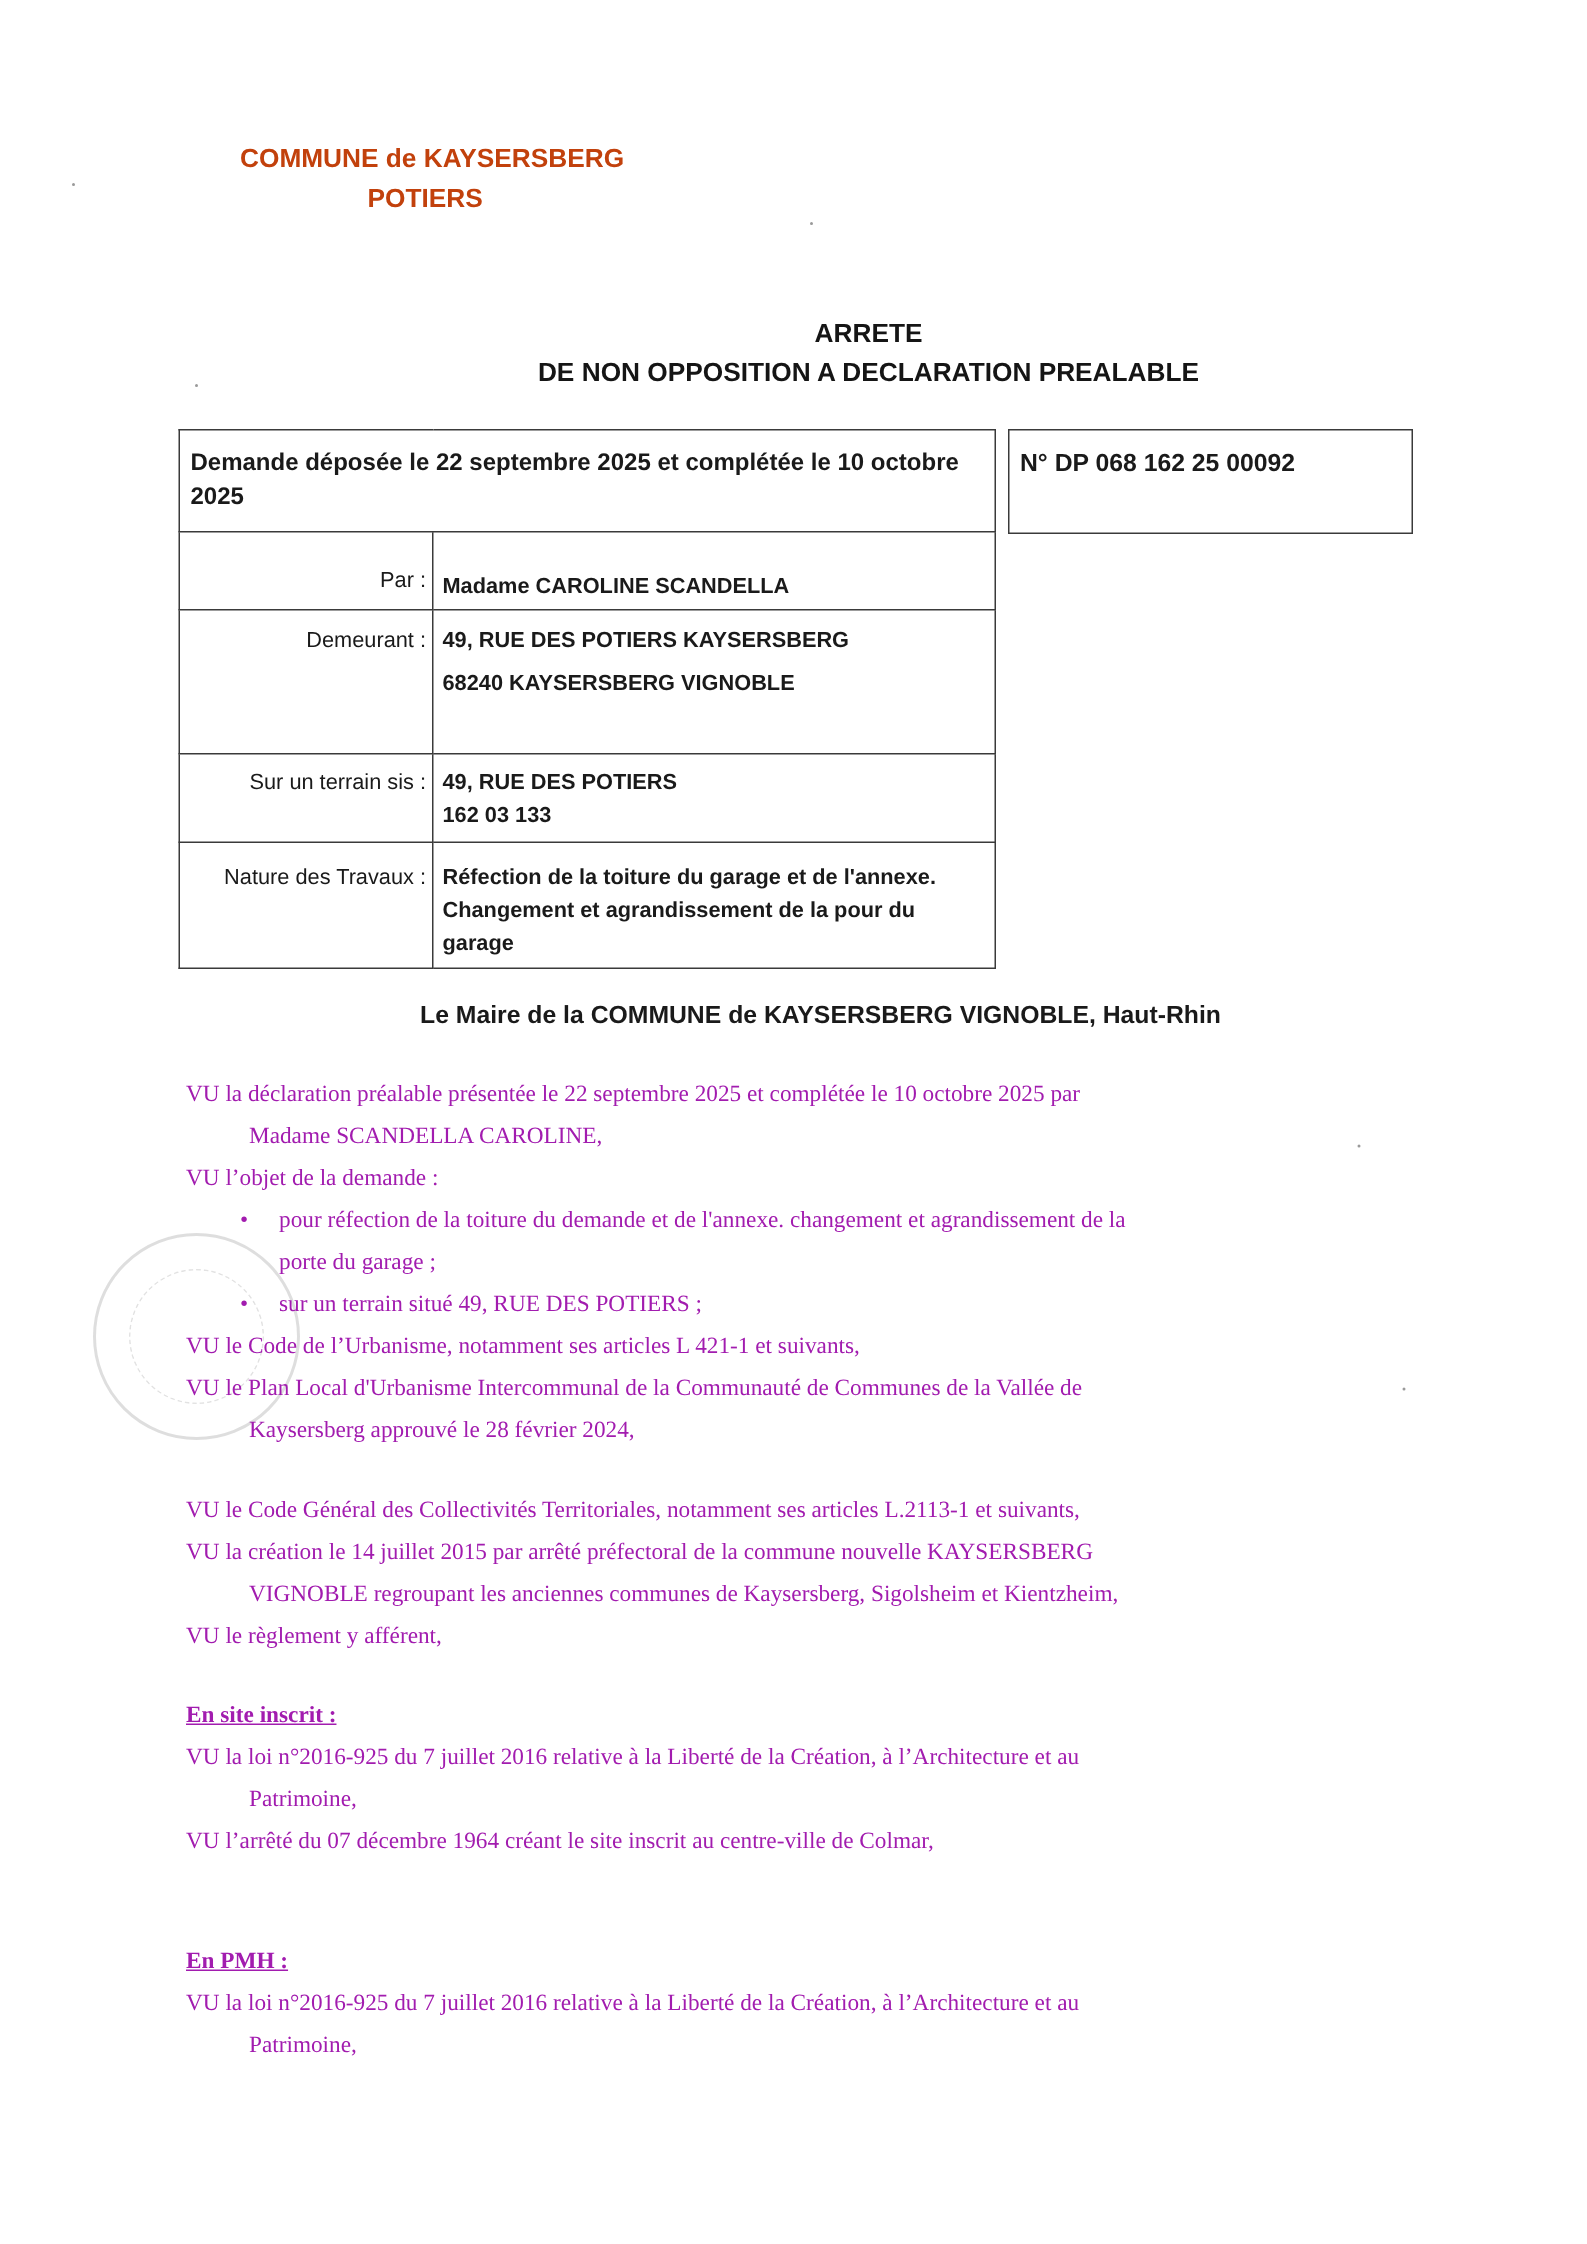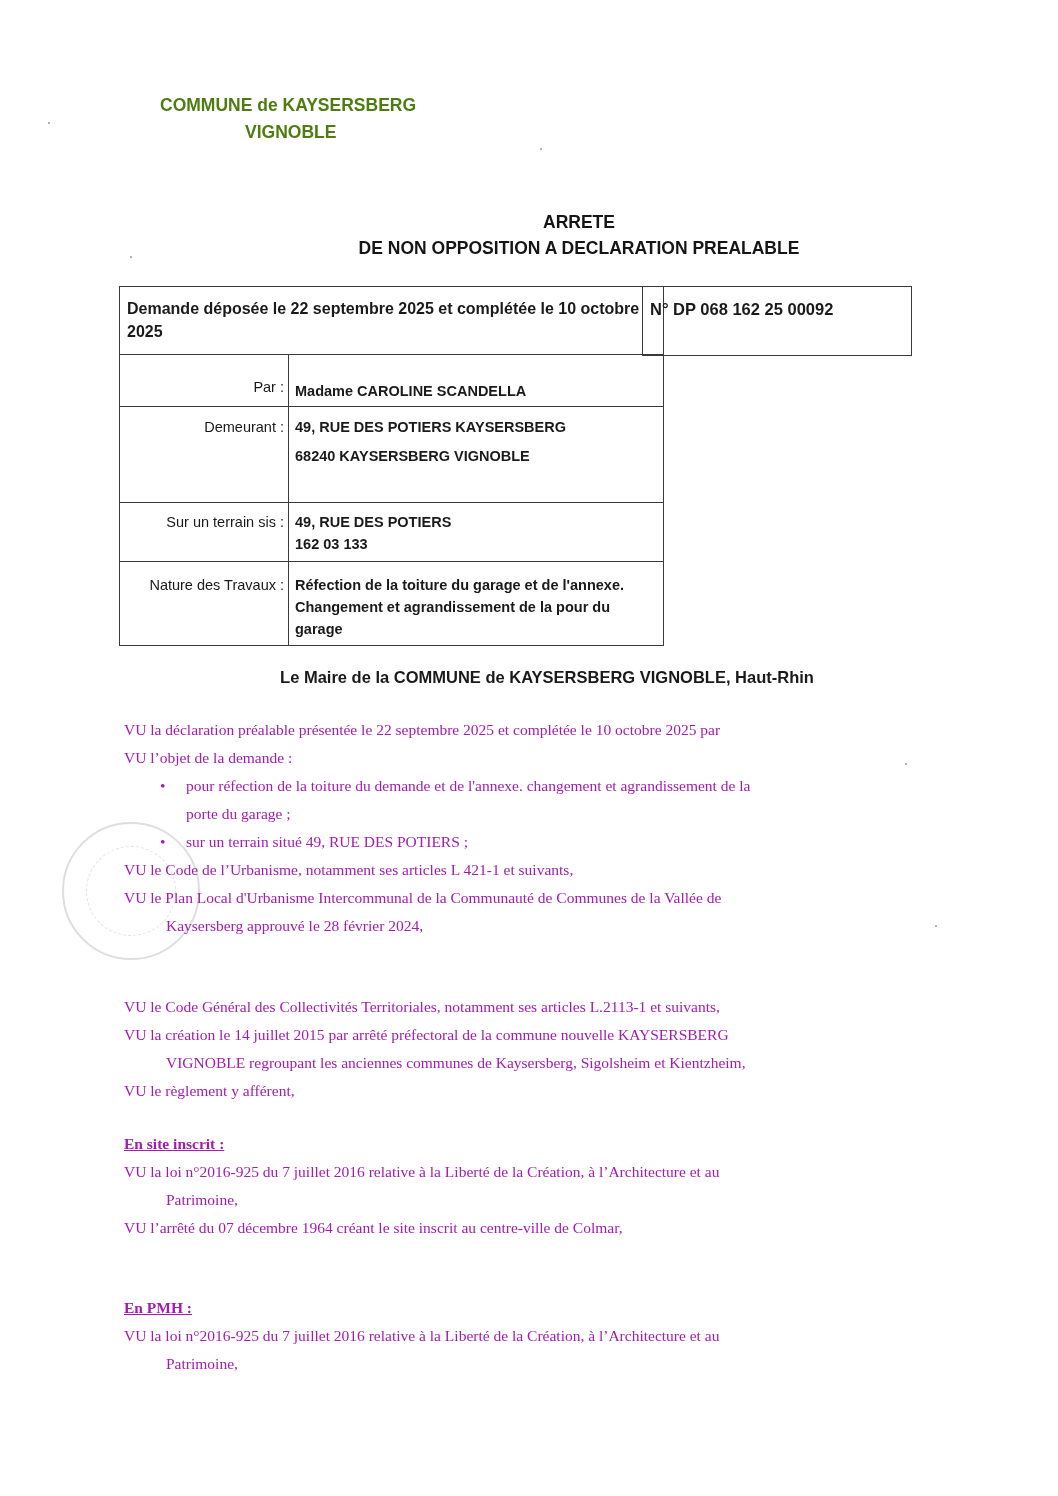--- a/index.html
+++ b/index.html
@@ -2,42 +2,42 @@
 <html><head>
   <meta charset="utf-8">
   <style>
     html, body { margin: 0; padding: 0; }
     body {
       width: 1058px; height: 1496px; position: relative; overflow: hidden;
       background: #ffffff; color: #1a1a1a;
       font-family: "Liberation Sans", "DejaVu Sans", sans-serif;
     }
     .abs { position: absolute; }
-    .hdr { left: 160px; top: 92px; font-size: 17.5px; line-height: 27px; font-weight: bold; color: #4d7c0f; }
+    .hdr { left: 160px; top: 92px; font-size: 17.5px; line-height: 27px; font-weight: bold; color: #c2410c; }
     .hdr .l2 { padding-left: 85px; }
     .title { left: 0; width: 1158px; text-align: center; font-size: 17.5px; font-weight: bold; color: #151515; }
     .title1 { top: 212px; }
     .title2 { top: 238px; }
 
     table.info {
       position: absolute; left: 119px; top: 286px; width: 545px;
       border-collapse: collapse; font-size: 14.5px; color: #1a1a1a;
     }
     table.info td { border: 1.5px solid #3a3a3a; vertical-align: top; }
     table.info td.head { padding: 10px 6px 10px 7px; font-weight: bold; font-size: 16px; line-height: 23px; height: 47px; margin-left: 16px; }
     table.info td.lbl { width: 160px; text-align: right; padding: 8px 4px 0 4px; }
     table.info td.val { padding: 8px 6px 0 6px; font-weight: bold; line-height: 24px; }
     table.info tr.r-par td { height: 27px; padding-top: 24px; }
     table.info tr.r-dem td { height: 89px; padding-top: 6px; line-height: 29px; }
     table.info tr.r-dem td.lbl { line-height: 29px; }
     table.info tr.r-ter td { height: 50px; padding-top: 8px; line-height: 22px; }
     table.info tr.r-nat td { height: 71px; padding-top: 12px; line-height: 22px; }
 
     .dpbox {
-      position: absolute; left: 642px; top: 286px; width: 270px; height: 70px;
+      position: absolute; left: 672px; top: 286px; width: 270px; height: 70px;
       border: 1.5px solid #3a3a3a; box-sizing: border-box;
       padding: 13px 0 0 7px; font-size: 16.5px; font-weight: bold;
     }
 
     .maire { left: 0; width: 1094px; top: 668px; text-align: center; font-size: 16.5px; font-weight: bold; }
 
     .body-text { left: 124px; width: 796px; font-size: 15.5px; line-height: 28px; color: #a21caf; font-family: Liberation Serif, serif; }
     .para { text-align: justify; text-align-last: left; }
     .para .cont { display: block; padding-left: 42px; }
     .bullet { position: relative; padding-left: 62px; }
@@ -53,21 +53,21 @@
       position: absolute; left: 22px; top: 22px; width: 90px; height: 90px;
       border-radius: 50%; border: 1px dashed #dddddd; box-sizing: border-box;
     }
     .speck { position: absolute; width: 2px; height: 2px; background: #9a9a9a; border-radius: 50%; }
   </style>
 </head>
 <body>
 
 <div class="abs hdr">
   <div>COMMUNE de KAYSERSBERG</div>
-  <div class="l2">VIGNOBLE</div>
+  <div class="l2">POTIERS</div>
 </div>
 
 <div class="abs title title1">ARRETE</div>
 <div class="abs title title2">DE NON OPPOSITION A DECLARATION PREALABLE</div>
 
 <table class="info">
   <tbody>
       <tr>
     <td class="head" colspan="2">Demande déposée le 22 septembre 2025 et complétée le 10 octobre 2025</td>
   </tr>
@@ -106,20 +106,21 @@
 
 <div class="abs maire">Le Maire de la COMMUNE de KAYSERSBERG VIGNOBLE, Haut-Rhin</div>
 
 <div class="stamp">
   <div class="stamp-inner"></div>
 </div>
 
 <div class="abs body-text" style="top:716px;">
   <div class="para">
     <span>VU la déclaration préalable présentée le 22 septembre 2025 et complétée le 10 octobre 2025 par</span>
+    <span class="cont">Madame SCANDELLA CAROLINE,</span>
   </div>
   <div>VU l’objet de la demande :</div>
   <div class="bullet para">
     <span class="dot">•</span>
     <span>pour réfection de la toiture du demande et de l'annexe. changement et agrandissement de la</span>
     <span class="cont2">porte du garage ;</span>
   </div>
   <div class="bullet">
     <span class="dot">•</span>
     <span>sur un terrain situé 49, RUE DES POTIERS ;</span>

